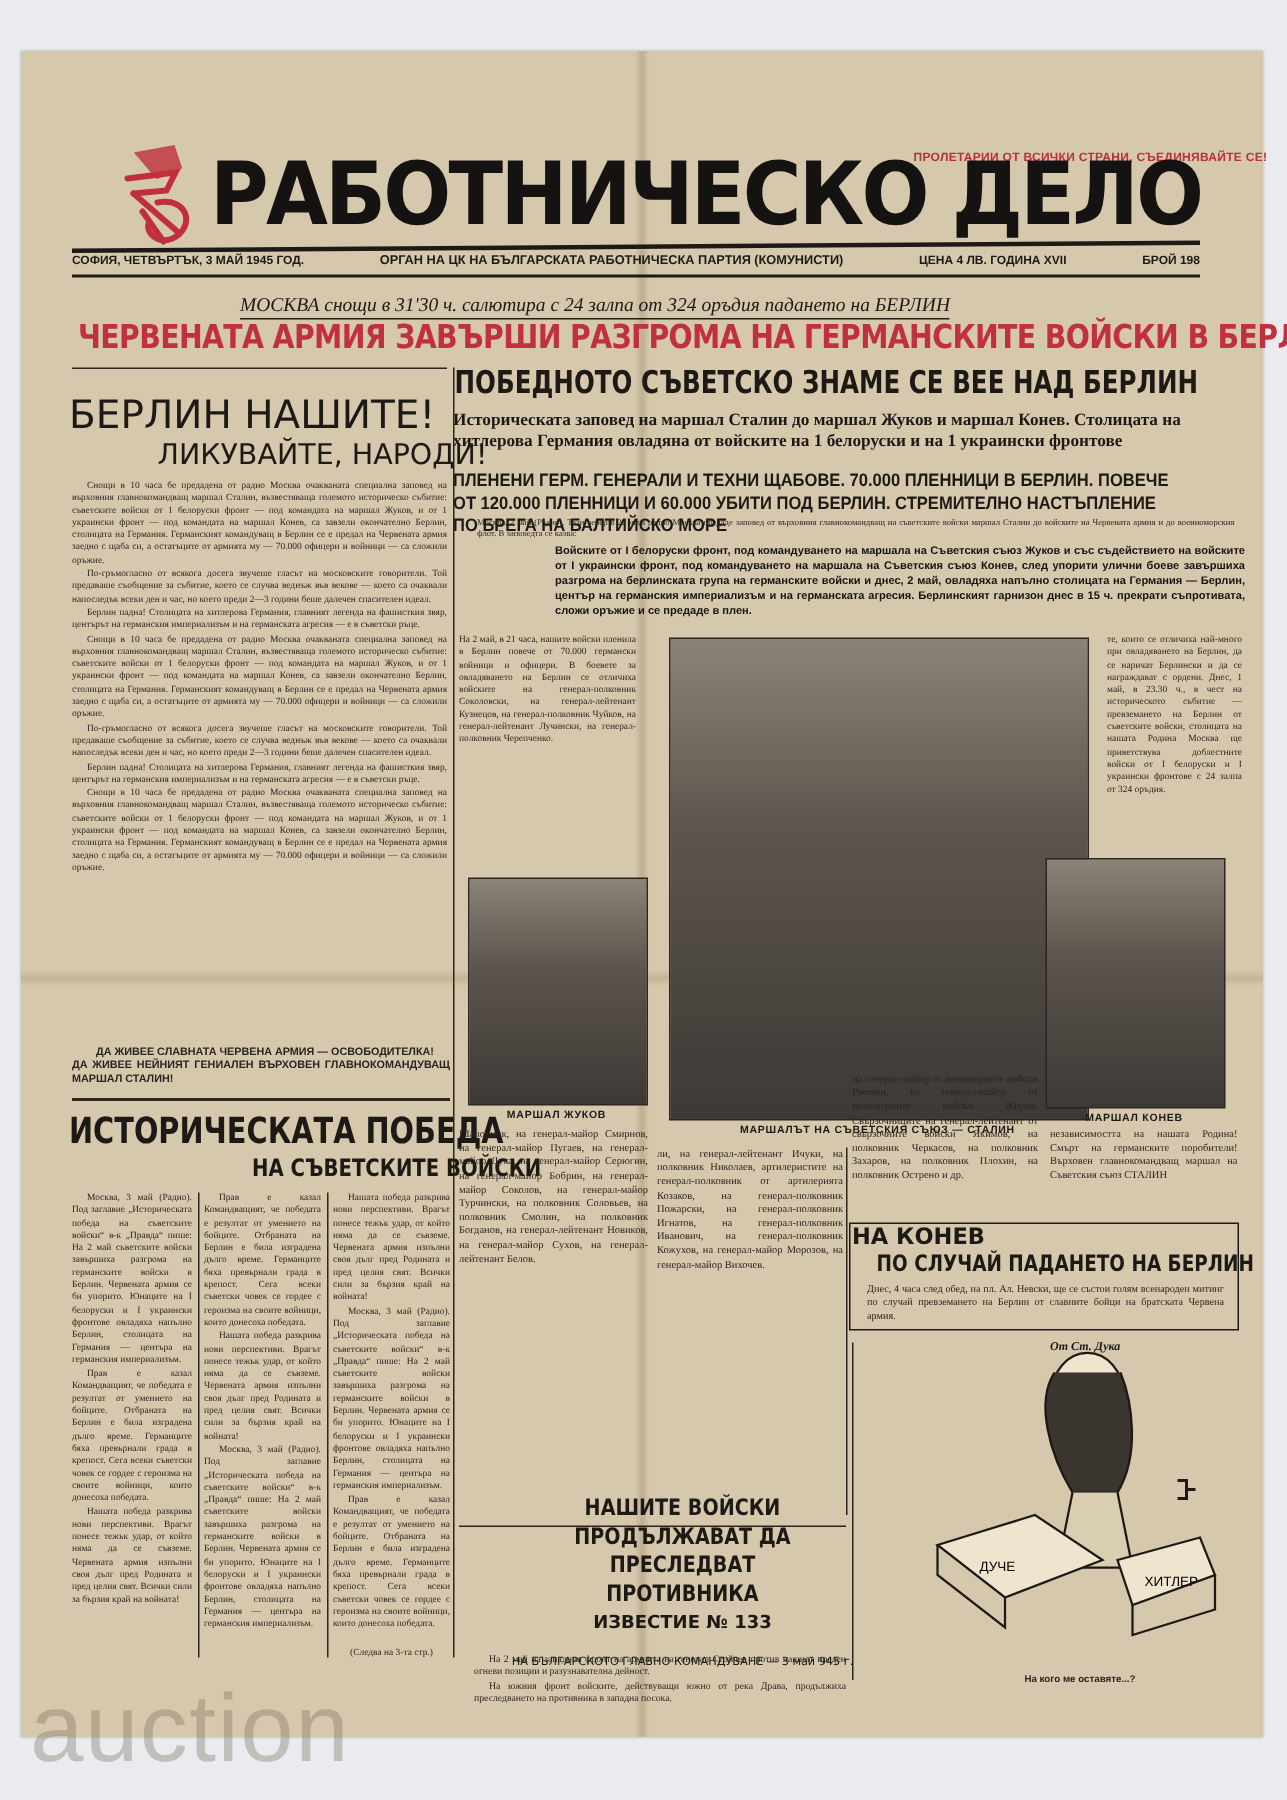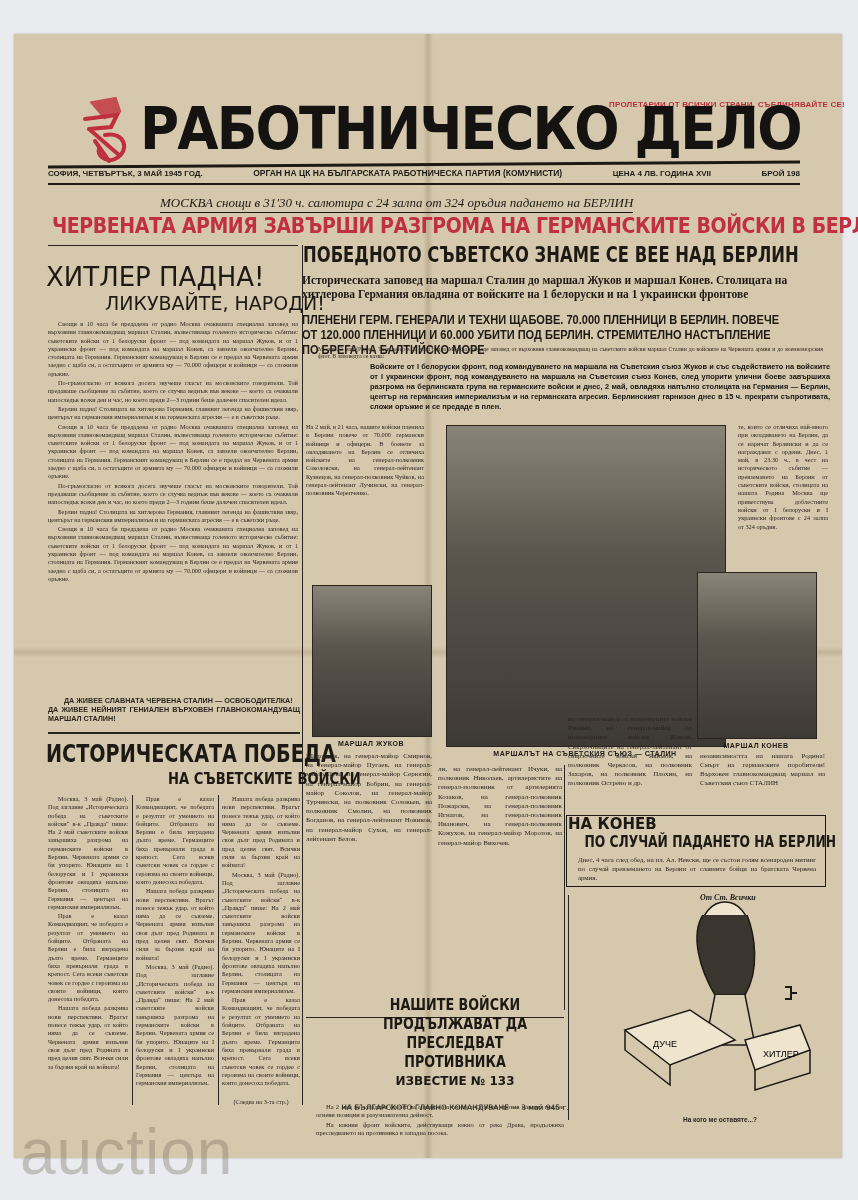--- a/index.html
+++ b/index.html
@@ -66,33 +66,33 @@
 <div class="abs rule" style="left:48px;top:183px;width:752px;height:2px;"></div>
 
 <div class="abs salute">МОСКВА снощи в 31'30 ч. салютира с 24 залпа от 324 оръдия падането на БЕРЛИН</div>
 <div class="abs redhead">ЧЕРВЕНАТА АРМИЯ ЗАВЪРШИ РАЗГРОМА НА ГЕРМАНСКИТЕ ВОЙСКИ В БЕРЛИН</div>
 
 <div class="abs hline" style="left:48px;top:245px;width:250px;"></div>
 <div class="abs subhead">ПОБЕДНОТО СЪВЕТСКО ЗНАМЕ СЕ ВЕЕ НАД БЕРЛИН</div>
 <div class="abs sub2">Историческата заповед на маршал Сталин до маршал Жуков и маршал Конев. Столицата на хитлерова Германия овладяна от войските на 1 белоруски и на 1 украински фронтове</div>
 <div class="abs sub3">Пленени герм. генерали и техни щабове. 70.000 пленници в Берлин. Повече от 120.000 пленници и 60.000 убити под Берлин. Стремително настъпление по брега на Балтийско море</div>
 
-<div class="abs berlin1">ХИТЛЕР ПАДНА!</div>
+<div class="abs berlin1">БЕРЛИН НАШИТЕ!</div>
 <div class="abs berlin2">ЛИКУВАЙТЕ, НАРОДИ!</div>
 <div class="abs col" style="left:48px;top:320px;width:250px;height:370px;overflow:hidden;">
   <p>Снощи в 10 часа бе предадена от радио Москва очакваната специална заповед на върховния главнокомандващ маршал Сталин, възвестяваща големото историческо събитие: съветските войски от 1 белоруски фронт — под командата на маршал Жуков, и от 1 украински фронт — под командата на маршал Конев, са завзели окончателно Берлин, столицата на Германия. Германският командуващ в Берлин се е предал на Червената армия заедно с щаба си, а остатъците от армията му — 70.000 офицери и войници — са сложили оръжие.</p>
   <p>По-гръмогласно от всякога досега звучеше гласът на московските говорители. Той предаваше съобщение за събитие, което се случва веднъж във векове — което са очаквали напоследък всеки ден и час, но което преди 2—3 години беше далечен спасителен идеал.</p>
   <p>Берлин падна! Столицата на хитлерова Германия, главният легенда на фашисткия звяр, центърът на германския империализъм и на германската агресия — е в съветски ръце.</p>
   <p>Снощи в 10 часа бе предадена от радио Москва очакваната специална заповед на върховния главнокомандващ маршал Сталин, възвестяваща големото историческо събитие: съветските войски от 1 белоруски фронт — под командата на маршал Жуков, и от 1 украински фронт — под командата на маршал Конев, са завзели окончателно Берлин, столицата на Германия. Германският командуващ в Берлин се е предал на Червената армия заедно с щаба си, а остатъците от армията му — 70.000 офицери и войници — са сложили оръжие.</p>
   <p>По-гръмогласно от всякога досега звучеше гласът на московските говорители. Той предаваше съобщение за събитие, което се случва веднъж във векове — което са очаквали напоследък всеки ден и час, но което преди 2—3 години беше далечен спасителен идеал.</p>
   <p>Берлин падна! Столицата на хитлерова Германия, главният легенда на фашисткия звяр, центърът на германския империализъм и на германската агресия — е в съветски ръце.</p>
   <p>Снощи в 10 часа бе предадена от радио Москва очакваната специална заповед на върховния главнокомандващ маршал Сталин, възвестяваща големото историческо събитие: съветските войски от 1 белоруски фронт — под командата на маршал Жуков, и от 1 украински фронт — под командата на маршал Конев, са завзели окончателно Берлин, столицата на Германия. Германският командуващ в Берлин се е предал на Червената армия заедно с щаба си, а остатъците от армията му — 70.000 офицери и войници — са сложили оръжие.</p>
 </div>
 <div class="abs col bold" style="left:48px;top:696px;width:252px;font-size:7.2px;line-height:9px;text-indent:0;">
-  <div style="padding-left:16px;">ДА ЖИВЕЕ СЛАВНАТА ЧЕРВЕНА СТАЛИН — ОСВОБОДИТЕЛКА!</div>
+  <div style="padding-left:16px;">ДА ЖИВЕЕ СЛАВНАТА ЧЕРВЕНА АРМИЯ — ОСВОБОДИТЕЛКА!</div>
   <div>ДА ЖИВЕЕ НЕЙНИЯТ ГЕНИАЛЕН ВЪРХОВЕН ГЛАВНОКОМАНДУВАЩ МАРШАЛ СТАЛИН!</div>
 </div>
 <div class="abs hline" style="left:48px;top:732px;width:252px;height:2px;"></div>
 
 <div class="abs histhead">ИСТОРИЧЕСКАТА ПОБЕДА</div>
 <div class="abs histsub">НА СЪВЕТСКИТЕ ВОЙСКИ</div>
 <div class="abs col" style="left:48px;top:795px;width:80px;height:315px;overflow:hidden;">
   <p>Москва, 3 май (Радио). Под заглавие „Историческата победа на съветските войски“ в-к „Правда“ пише: На 2 май съветските войски завършиха разгрома на германските войски в Берлин. Червената армия се би упорито. Юнаците на I белоруски и I украински фронтове овладяха напълно Берлин, столицата на Германия — центъра на германския империализъм.</p>
   <p>Прав е казал Командващият, че победата е резултат от умението на бойците. Отбраната на Берлин е била изградена дълго време. Германците бяха превърнали града в крепост. Сега всеки съветски човек се гордее с героизма на своите войници, които донесоха победата.</p>
   <p>Нашата победа разкрива нови перспективи. Врагът понесе тежък удар, от който няма да се съвземе. Червената армия изпълни своя дълг пред Родината и пред целия свят. Всички сили за бързия край на войната!</p>
@@ -148,21 +148,21 @@
     <path d="M120 120 L 110 170 L 160 170 L 150 120" fill="#d9cdb2"></path>
     <path d="M30 155 L 95 135 L 140 165 L 75 190 Z" fill="#efe5cf"></path>
     <path d="M30 155 L 30 175 L 75 210 L 75 190"></path>
     <path d="M150 165 L 205 150 L 215 175 L 160 195 Z" fill="#efe5cf"></path>
     <path d="M160 195 L 160 215 L 215 198 L 215 175"></path>
     <path d="M190 112 l6 0 l0 6 l6 0 M196 118 l0 6 l-6 0" stroke-width="2"></path>
   </g>
   <text x="58" y="172" font-size="9" font-family="Liberation Sans, sans-serif">ДУЧЕ</text>
   <text x="168" y="182" font-size="9" font-family="Liberation Sans, sans-serif">ХИТЛЕР</text>
 </svg>
-<div class="abs" style="left:700px;top:893px;font-size:8px;font-style:italic;font-weight:bold;">От Ст. Всички</div>
+<div class="abs" style="left:700px;top:893px;font-size:8px;font-style:italic;font-weight:bold;">От Ст. Дука</div>
 <div class="abs col bold" style="left:640px;top:1116px;width:160px;text-align:center;text-indent:0;font-size:6.5px;">На кого ме оставяте...?</div>
 <div class="abs vline" style="left:568px;top:895px;height:225px;"></div>
 
 <div class="abs hline" style="left:306px;top:1017px;width:258px;"></div>
 <div class="abs troops">
   <div style="font-size:15px;line-height:19px;padding:0 20px;transform:scaleX(.85);">НАШИТЕ ВОЙСКИ ПРОДЪЛЖАВАТ ДА ПРЕСЛЕДВАТ ПРОТИВНИКА</div>
   <div style="font-size:12px;margin-top:2px;">ИЗВЕСТИЕ № 133</div>
   <div style="font-size:7.5px;font-weight:normal;margin-top:15px;">НА БЪЛГАРСКОТО ГЛАВНО КОМАНДУВАНЕ — 3 май 945 г.</div>
 </div>
 <div class="abs col" style="left:316px;top:1103px;width:248px;font-size:6.5px;">

